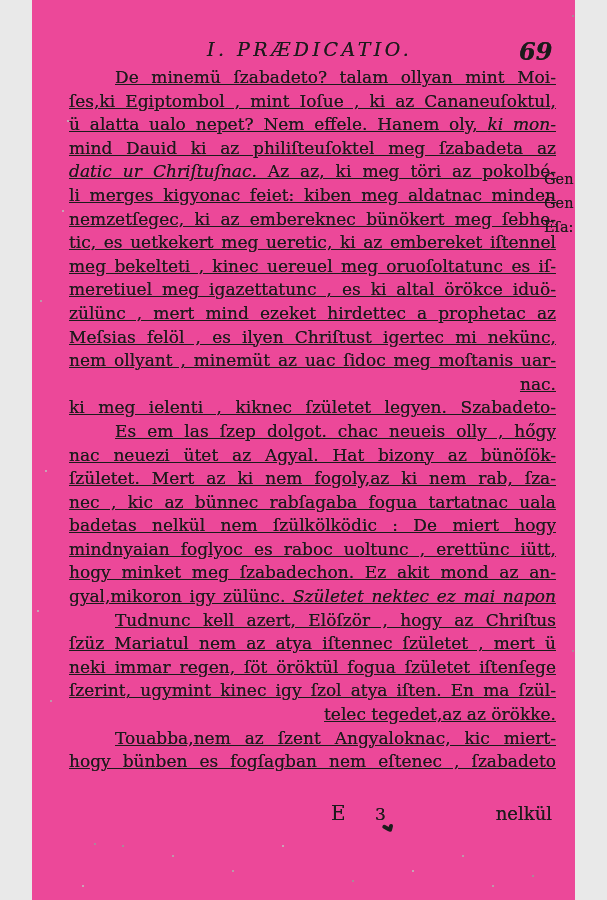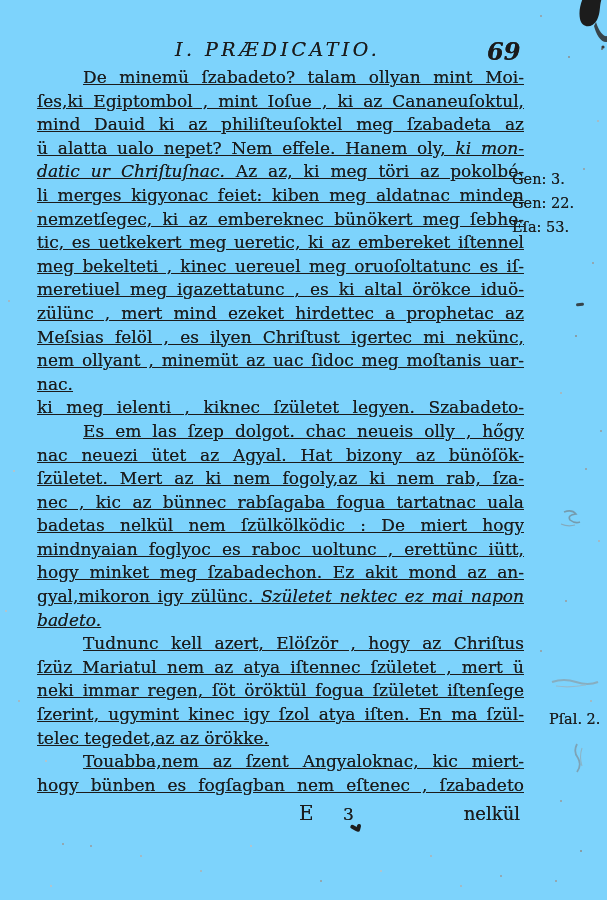--- a/index.html
+++ b/index.html
@@ -1,18 +1,18 @@
 <!DOCTYPE html>
 <html><head>
 <meta charset="utf-8">
 <style>
   html,body{margin:0;padding:0;background:#e9e9e9;}
   .page{
-    position:relative;width:607px;height:900px;margin:0 auto;
-    background:#7dd3fc;overflow:hidden;
+    position:relative;width:543px;height:900px;margin:0 auto;
+    background:#ec4899;overflow:hidden;
     font-family:"DejaVu Serif", serif;color:#1b1b1b;
   }
   
   .running-head{
     position:absolute;left:175px;top:38px;
     font-style:italic;font-size:19px;letter-spacing:3.5px;
     text-shadow:0 0 .5px rgba(20,20,20,.75);
     white-space:nowrap;
   }
   .folio{
@@ -22,21 +22,21 @@
   }
   
   .text-block{
     position:absolute;left:37px;top:66px;width:487px;
     font-size:17px;line-height:23.6px;
     text-shadow:0 0 .55px rgba(20,20,20,.7);
   }
   .para{margin:0;text-decoration:underline;}
   .line{height:23.6px;text-align:justify;overflow:hidden;white-space:normal;}
   .line::after{content:"";display:inline-block;width:100%;height:0;}
-  .line.short{text-align:left;}
+  .line.short{text-align:right;}
   .line.short::after{content:none;}
   .line.indent{text-indent:46px;}
   .it{font-style:italic;}
   
   .margin-note{
     position:absolute;left:512px;width:90px;
     font-size:14.5px;line-height:16px;
     text-shadow:0 0 .4px rgba(20,20,20,.7);white-space:nowrap;
   }
   .mn-1{top:171px;}
@@ -87,22 +87,22 @@
 
   <div class="specks"></div>
 
   <div class="running-head">I. PRÆDICATIO.</div>
   <div class="folio">69</div>
 
   <div class="text-block">
       <div class="para">
         <div class="line indent"><span>De minemü ſzabadeto? talam ollyan mint Moi-</span></div>
         <div class="line"><span>ſes,ki Egiptombol , mint Ioſue , ki az Cananeuſoktul,</span></div>
+        <div class="line"><span>ü alatta ualo nepet? Nem effele. Hanem oly, </span><span class="it">ki mon-</span></div>
         <div class="line"><span>mind Dauid ki az philiſteuſoktel meg ſzabadeta az</span></div>
-        <div class="line"><span>ü alatta ualo nepet? Nem effele. Hanem oly, </span><span class="it">ki mon-</span></div>
         <div class="line"><span class="it">datic ur Chriſtuſnac.</span><span> Az az, ki meg töri az pokolbé-</span></div>
         <div class="line"><span>li merges kigyonac feiet: kiben meg aldatnac minden</span></div>
         <div class="line"><span>nemzetſegec, ki az embereknec bünökert meg ſebhe-</span></div>
         <div class="line"><span>tic, es uetkekert meg ueretic, ki az embereket iſtennel</span></div>
         <div class="line"><span>meg bekelteti , kinec uereuel meg oruoſoltatunc es iſ-</span></div>
         <div class="line"><span>meretiuel meg igazettatunc , es ki altal örökce iduö-</span></div>
         <div class="line"><span>zülünc , mert mind ezeket hirdettec a prophetac az</span></div>
         <div class="line"><span>Meſsias felöl , es ilyen Chriſtust igertec mi nekünc,</span></div>
         <div class="line"><span>nem ollyant , minemüt az uac ſidoc meg moſtanis uar-</span></div>
         <div class="line short"><span>nac.</span></div>
@@ -110,21 +110,20 @@
       <div class="para">
         <div class="line"><span>ki meg ielenti , kiknec ſzületet legyen. Szabadeto-</span></div>
         <div class="line indent"><span>Es em las ſzep dolgot. chac neueis olly , hőgy</span></div>
         <div class="line"><span>nac neuezi ütet az Agyal. Hat bizony az bünöſök-</span></div>
         <div class="line"><span>ſzületet. Mert az ki nem fogoly,az ki nem rab, ſza-</span></div>
         <div class="line"><span>nec , kic az bünnec rabſagaba fogua tartatnac uala</span></div>
         <div class="line"><span>badetas nelkül nem ſzülkölködic : De miert hogy</span></div>
         <div class="line"><span>mindnyaian foglyoc es raboc uoltunc , erettünc iütt,</span></div>
         <div class="line"><span>hogy minket meg ſzabadechon. Ez akit mond az an-</span></div>
         <div class="line"><span>gyal,mikoron igy zülünc. </span><span class="it">Születet nektec ez mai napon ſza-</span></div>
-        <div class="line short"><span class="it">badeto.</span></div>
       </div>
       <div class="para">
         <div class="line indent"><span>Tudnunc kell azert, Elöſzör , hogy az Chriſtus</span></div>
         <div class="line"><span>ſzüz Mariatul nem az atya iſtennec ſzületet , mert ü</span></div>
         <div class="line"><span>neki immar regen, ſöt öröktül fogua ſzületet iſtenſege</span></div>
         <div class="line"><span>ſzerint, ugymint kinec igy ſzol atya iſten. En ma ſzül-</span></div>
         <div class="line short"><span>telec tegedet,az az örökke.</span></div>
       </div>
       <div class="para">
         <div class="line indent"><span>Touabba,nem az ſzent Angyaloknac, kic miert-</span></div>

